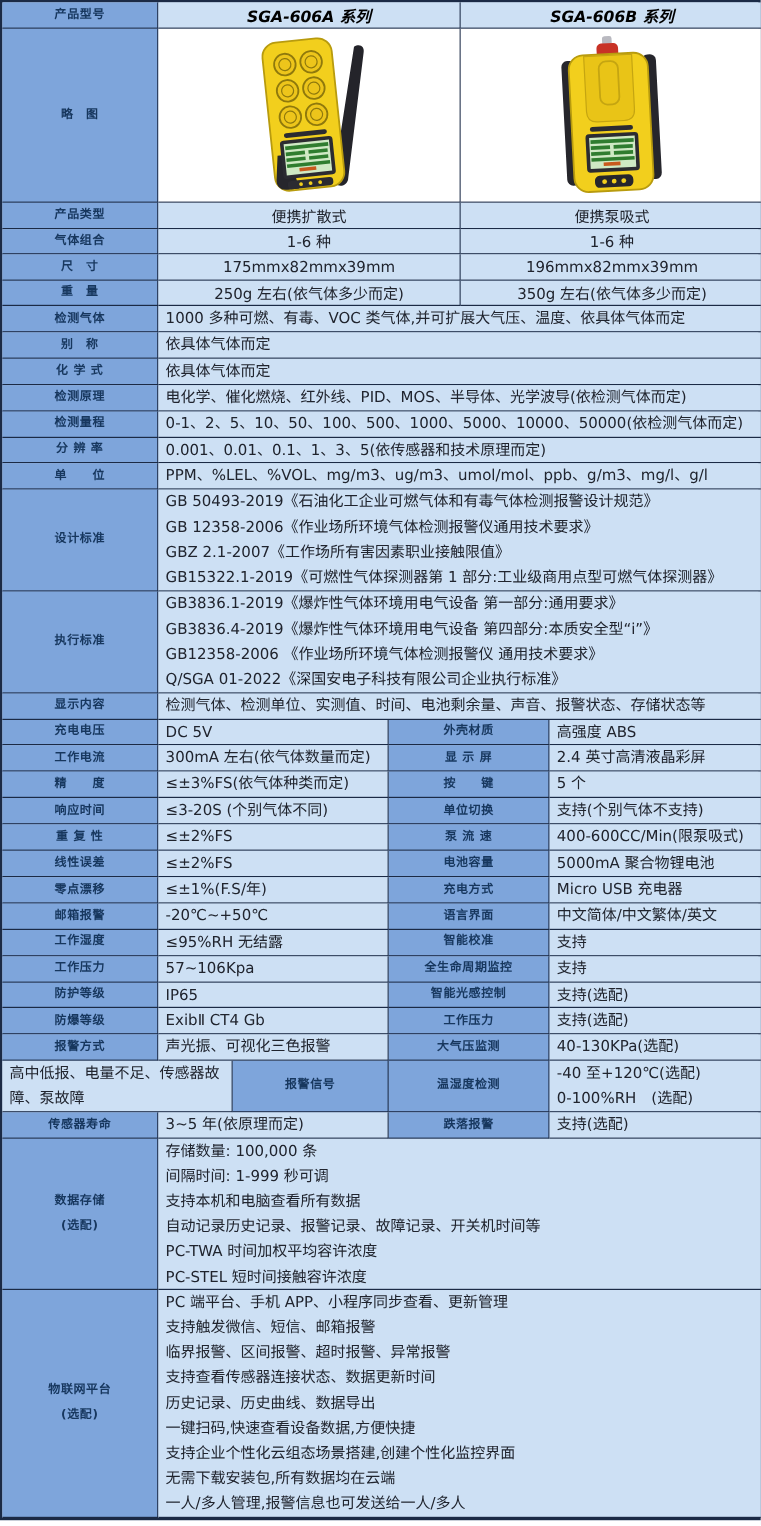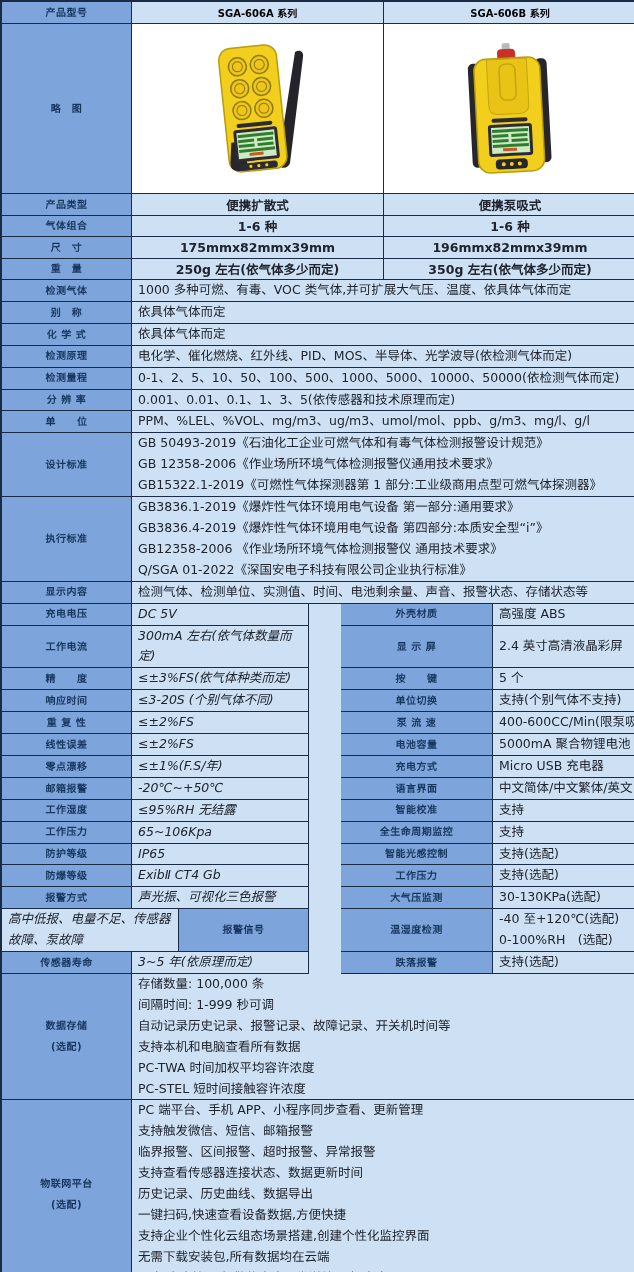--- a/index.html
+++ b/index.html
@@ -41,29 +41,29 @@
     letter-spacing:.5px;
   }
   .val{
     background:var(--value-bg);
     color:var(--value-text);
     font-size:12.5px;
   }
   .center{align-items:center;text-align:center;}
   .left{align-items:flex-start;padding-left:6px;padding-right:3px;text-align:left;}
   .c-label{width:130px;flex:none;}
-  .c-half{width:252px;flex:none;font-weight:bold;}
+  .c-half{width:252px;flex:none;}
   .c-full{width:504px;flex:none;}
-  .c-v1{width:177px;flex:none;font-style:italic;}
-  .c-l2{width:152px;flex:none;margin-left:32px;}
+  .c-v1{width:192px;flex:none;}
+  .c-l2{width:134px;flex:none;}
   .c-v2{width:184px;flex:none;}
   .line{line-height:20.9px;}
   .row-title{height:22px;}
-  .title-val{font-weight:bold;color:#000;font-size:10px;}
-  .row-image{height:170px;}
+  .title-val{font-weight:bold;color:#000;font-size:13px;font-style:italic;}
+  .row-image{height:145px;}
   .img-cell{background:#ffffff;align-items:center;justify-content:center;}
 </style>
 </head>
 <body>
 
 <div class="spec-table">
 
   <div class="row row-title">
     <div class="cell lbl c-label">产品型号</div>
     <div class="cell val c-half center title-val">SGA-606A 系列</div>
@@ -221,20 +221,21 @@
         <div class="cell lbl c-label">单　　位</div>
         <div class="cell val c-full left">
           <div class="line">PPM、%LEL、%VOL、mg/m3、ug/m3、umol/mol、ppb、g/m3、mg/l、g/l</div>
         </div>
       </div>
       <div class="row">
         <div class="cell lbl c-label">设计标准</div>
         <div class="cell val c-full left">
           <div class="line">GB 50493-2019《石油化工企业可燃气体和有毒气体检测报警设计规范》</div>
           <div class="line">GB 12358-2006《作业场所环境气体检测报警仪通用技术要求》</div>
+          <div class="line">GBZ 2.1-2007《工作场所有害因素职业接触限值》</div>
           <div class="line">GB15322.1-2019《可燃性气体探测器第 1 部分:工业级商用点型可燃气体探测器》</div>
         </div>
       </div>
       <div class="row">
         <div class="cell lbl c-label">执行标准</div>
         <div class="cell val c-full left">
           <div class="line">GB3836.1-2019《爆炸性气体环境用电气设备 第一部分:通用要求》</div>
           <div class="line">GB3836.4-2019《爆炸性气体环境用电气设备 第四部分:本质安全型“i”》</div>
           <div class="line">GB12358-2006 《作业场所环境气体检测报警仪 通用技术要求》</div>
           <div class="line">Q/SGA 01-2022《深国安电子科技有限公司企业执行标准》</div>
@@ -335,21 +336,21 @@
           <div class="line">≤95%RH 无结露</div>
         </div>
         <div class="cell lbl c-l2">智能校准</div>
         <div class="cell val c-v2 left">
           <div class="line">支持</div>
         </div>
       </div>
       <div class="row">
         <div class="cell lbl c-label">工作压力</div>
         <div class="cell val c-v1 left">
-          <div class="line">65~106Kpa</div>
+          <div class="line">57~106Kpa</div>
         </div>
         <div class="cell lbl c-l2">全生命周期监控</div>
         <div class="cell val c-v2 left">
           <div class="line">支持</div>
         </div>
       </div>
       <div class="row">
         <div class="cell lbl c-label">防护等级</div>
         <div class="cell val c-v1 left">
           <div class="line">IP65</div>
@@ -369,21 +370,21 @@
           <div class="line">支持(选配)</div>
         </div>
       </div>
       <div class="row">
         <div class="cell lbl c-label">报警方式</div>
         <div class="cell val c-v1 left">
           <div class="line">声光振、可视化三色报警</div>
         </div>
         <div class="cell lbl c-l2">大气压监测</div>
         <div class="cell val c-v2 left">
-          <div class="line">30-130KPa(选配)</div>
+          <div class="line">40-130KPa(选配)</div>
         </div>
       </div>
       <div class="row">
         <div class="cell val c-v1 left">
           <div class="line">高中低报、电量不足、传感器故障、泵故障</div>
         </div>
         <div class="cell lbl c-label">报警信号</div>
         <div class="cell lbl c-l2">温湿度检测</div>
         <div class="cell val c-v2 left">
           <div class="line">-40 至+120℃(选配)</div>
@@ -404,22 +405,22 @@
 
   <div id="sec-opt">
       <div class="row">
         <div class="cell lbl c-label">
           <div class="line">数据存储</div>
           <div class="line">(选配)</div>
         </div>
         <div class="cell val c-full left">
           <div class="line">存储数量: 100,000 条</div>
           <div class="line">间隔时间: 1-999 秒可调</div>
+          <div class="line">支持本机和电脑查看所有数据</div>
           <div class="line">自动记录历史记录、报警记录、故障记录、开关机时间等</div>
-          <div class="line">支持本机和电脑查看所有数据</div>
           <div class="line">PC-TWA 时间加权平均容许浓度</div>
           <div class="line">PC-STEL 短时间接触容许浓度</div>
         </div>
       </div>
       <div class="row">
         <div class="cell lbl c-label">
           <div class="line">物联网平台</div>
           <div class="line">(选配)</div>
         </div>
         <div class="cell val c-full left">

